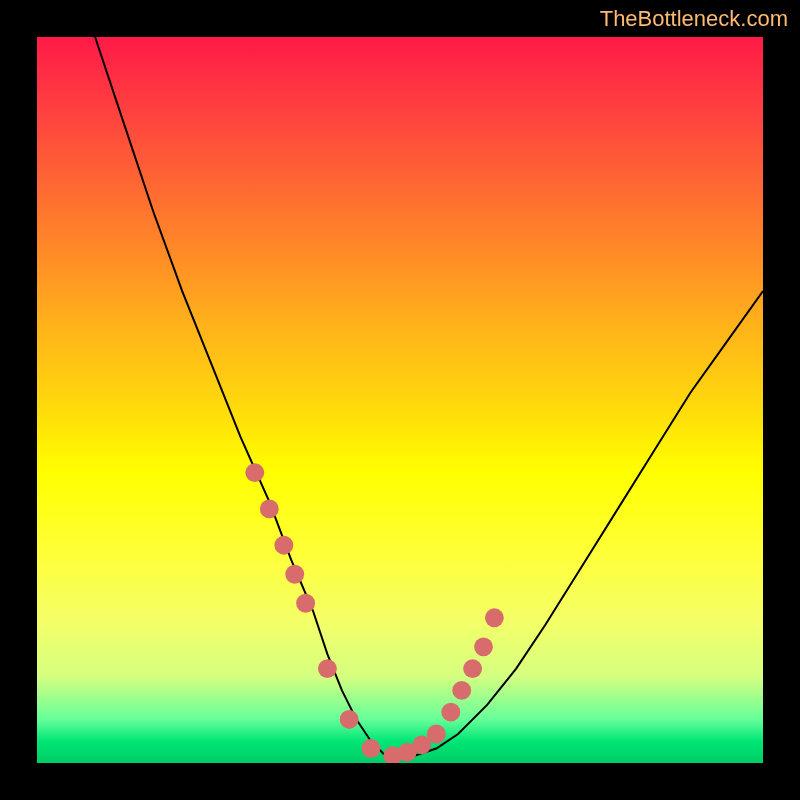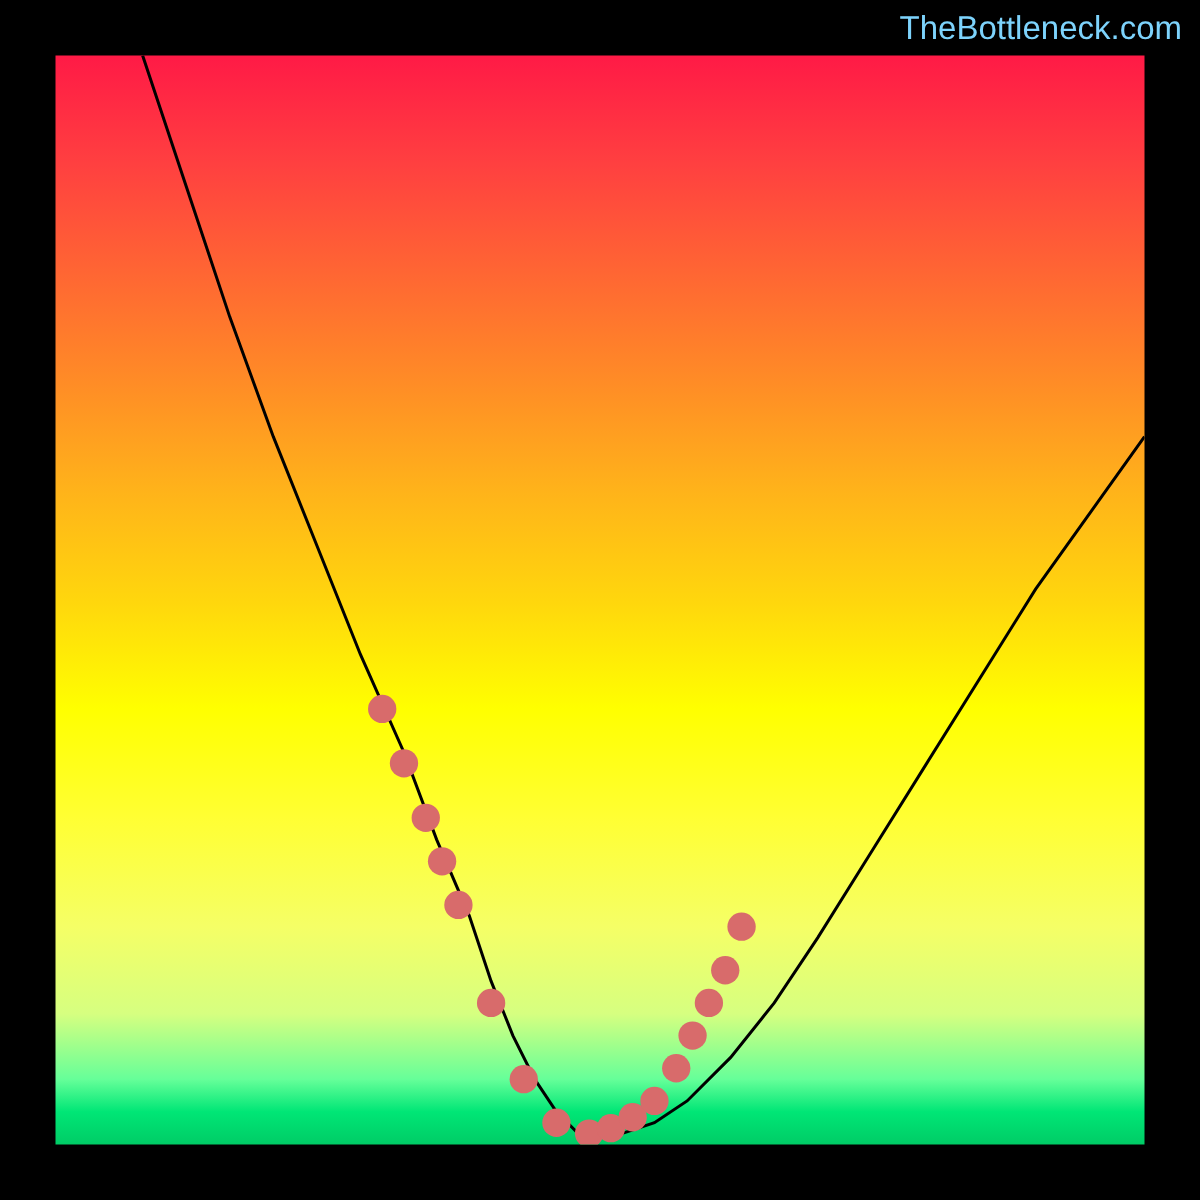--- a/index.html
+++ b/index.html
@@ -8,21 +8,21 @@
     width: 800px;
     height: 800px;
     background: #000;
     position: relative;
     font-family: Arial, sans-serif;
   }
   .watermark {
     position: absolute;
     top: 6px;
     right: 12px;
-    color: #7dd3fc;
+    color: #fdba74;
     font-size: 22px;
     font-weight: 500;
     z-index: 10;
   }
   .plot-area {
     position: absolute;
     left: 37px;
     top: 37px;
     width: 726px;
     height: 726px;

